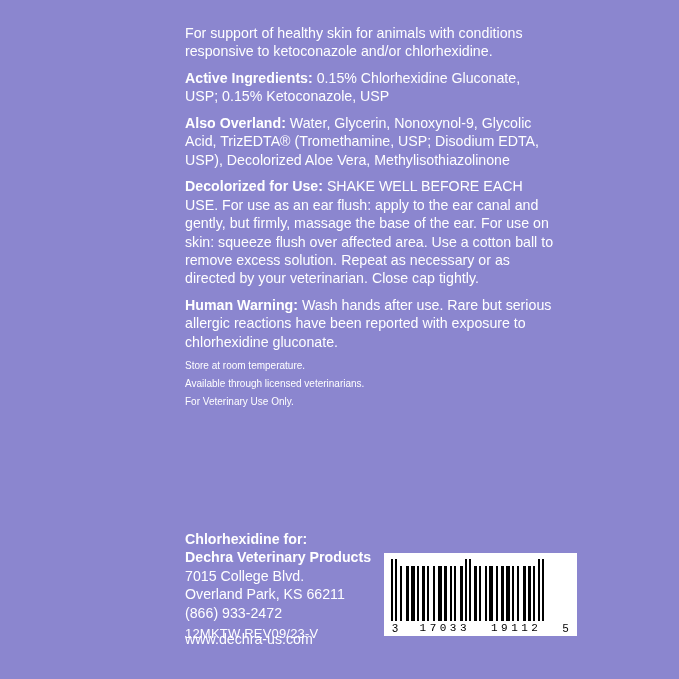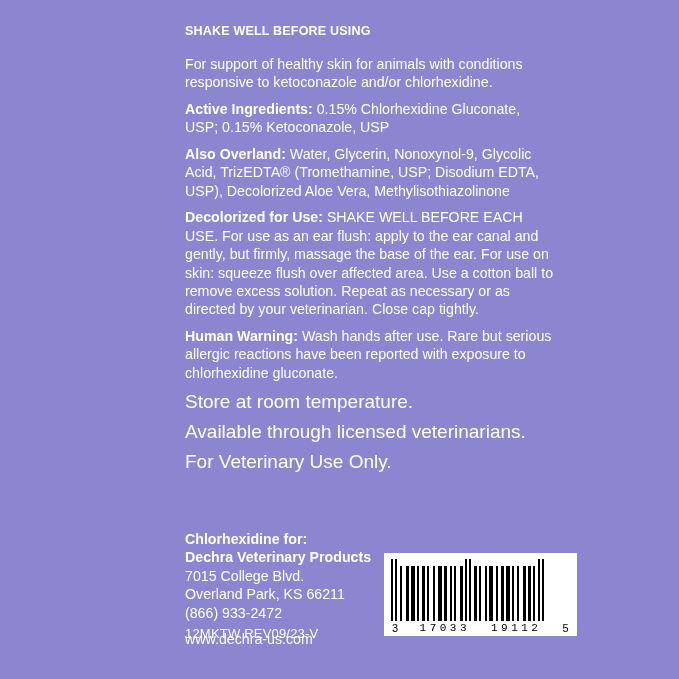--- a/index.html
+++ b/index.html
@@ -28,21 +28,21 @@
   }
   .para {
     font-size: 14.2px;
     line-height: 1.30;
     margin-bottom: 8px;
   }
   .para .lead {
     font-weight: bold;
   }
   .plain {
-    font-size: 19px;
+    font-size: 10px;
     line-height: 1.30;
     margin-bottom: 5px;
   }
   .mfg {
     position: absolute;
     left: 185px;
     top: 530px;
     font-size: 14.2px;
     line-height: 1.30;
   }
@@ -97,21 +97,20 @@
   .barnums span.grp {
     letter-spacing: 3.5px;
     font-family: Liberation Mono, monospace;
   }
 </style>
 </head>
 <body>
 
 <div class="label">
 
-  <div class="headline">SHAKE WELL BEFORE USING</div>
 
   <div class="para"><span>For support of healthy skin for animals with conditions responsive to ketoconazole and/or chlorhexidine.</span></div>
 
   <div class="para"><span class="lead">Active Ingredients:</span><span> 0.15% Chlorhexidine Gluconate, USP; 0.15% Ketoconazole, USP</span></div>
 
   <div class="para"><span class="lead">Also Overland:</span><span> Water, Glycerin, Nonoxynol-9, Glycolic Acid, TrizEDTA® (Tromethamine, USP; Disodium EDTA, USP), Decolorized Aloe Vera, Methylisothiazolinone</span></div>
 
   <div class="para"><span class="lead">Decolorized for Use:</span><span> SHAKE WELL BEFORE EACH USE. For use as an ear flush: apply to the ear canal and gently, but firmly, massage the base of the ear. For use on skin: squeeze flush over affected area. Use a cotton ball to remove excess solution. Repeat as necessary or as directed by your veterinarian. Close cap tightly.</span></div>
 
 

